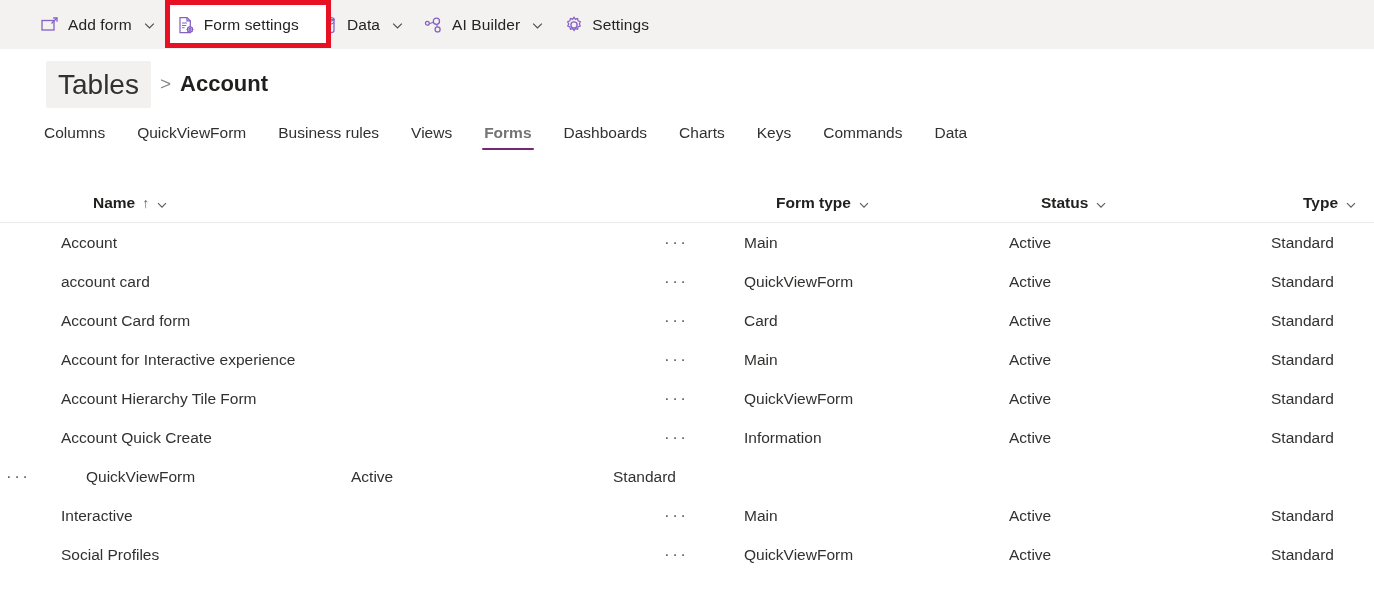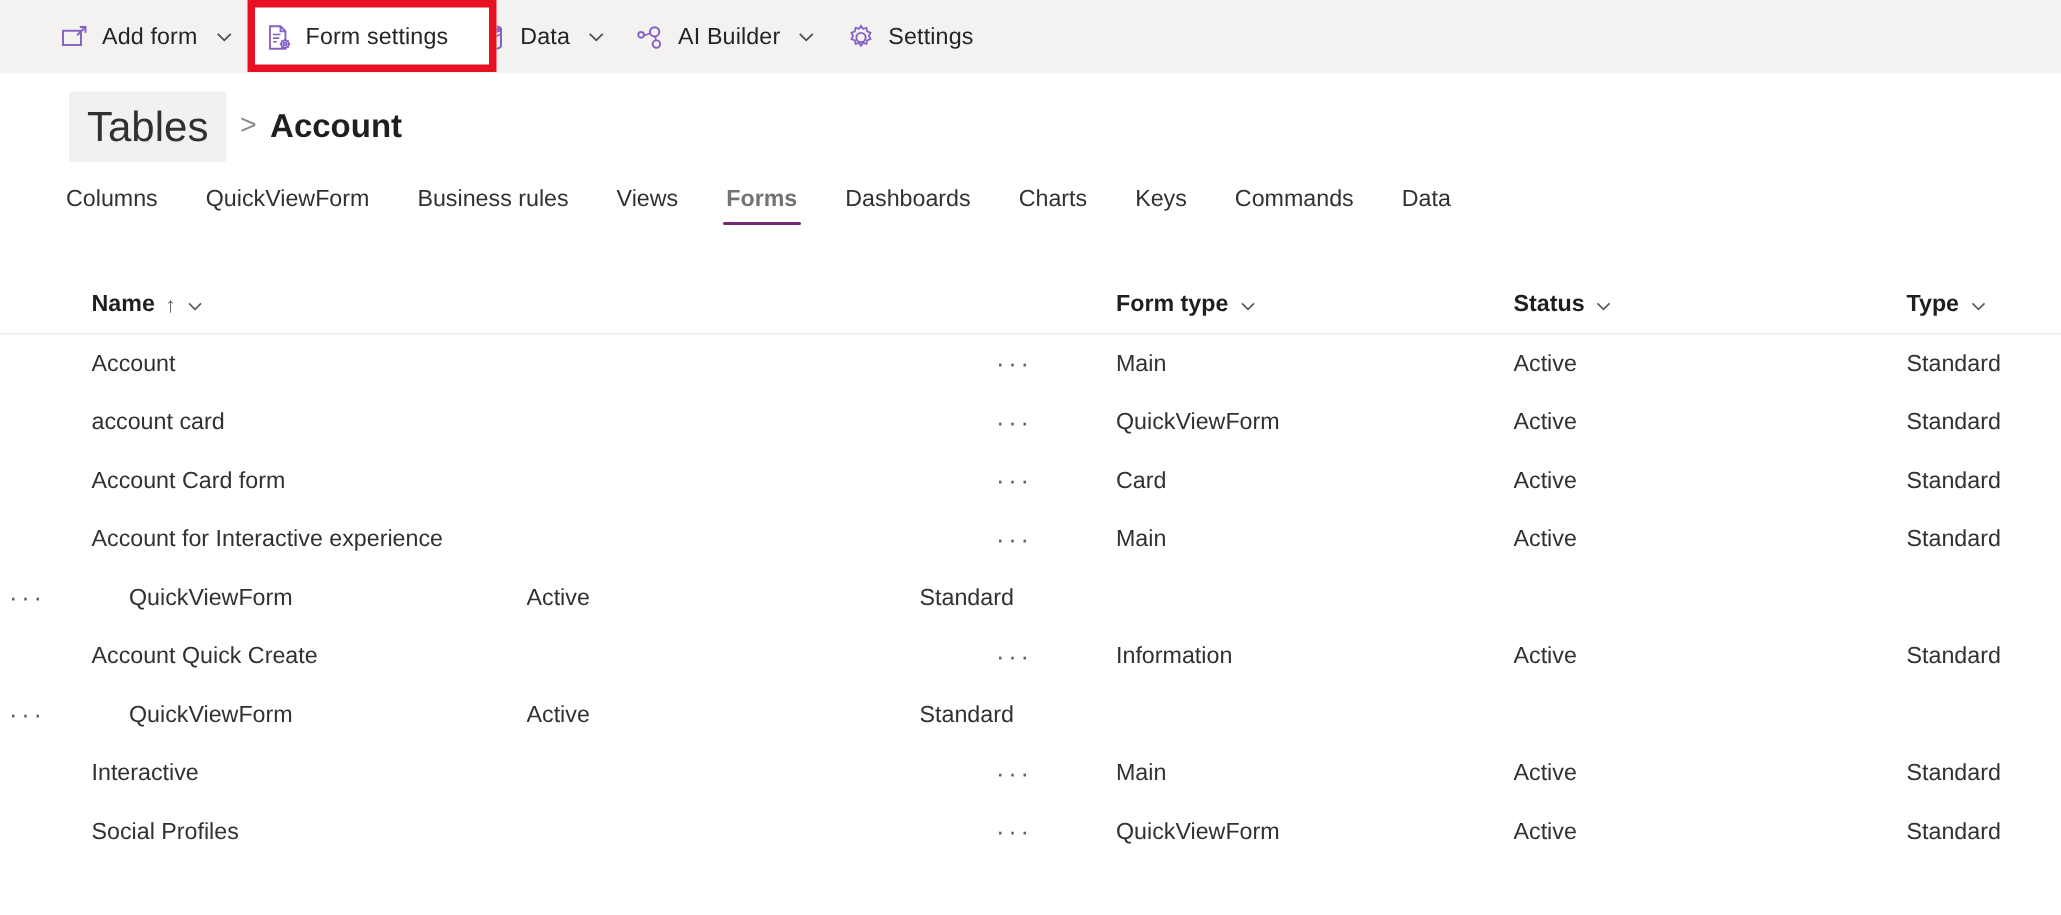--- a/index.html
+++ b/index.html
@@ -129,20 +129,21 @@
   }
   .grid-header .hcell {
     display: flex;
     align-items: center;
     gap: 7px;
     font-size: 15.5px;
     font-weight: 700;
     color: #201f1e;
     cursor: pointer;
     white-space: nowrap;
+    margin-left: 32px;
   }
   .hcell .sortarrow { font-size: 14px; font-weight: 400; color: #605e5c; }
   .hcell .chev { width: 12px; height: 12px; display: block; opacity: .8; }
 
   .row {
     display: flex;
     align-items: center;
     height: 39px;
     font-size: 15.5px;
     color: #323130;
@@ -348,20 +349,21 @@
       <div class="row">
         <div class="c-name cell-text">Account for Interactive experience</div>
         <div class="c-menu">
           <span class="ellipsis">···</span>
         </div>
         <div class="c-type cell-text">Main</div>
         <div class="c-status cell-text">Active</div>
         <div class="c-kind cell-text">Standard</div>
       </div>
       <div class="row">
+        <div class="c-name cell-text">Account Hierarchy Tile Form</div>
         <div class="c-menu">
           <span class="ellipsis">···</span>
         </div>
         <div class="c-type cell-text">QuickViewForm</div>
         <div class="c-status cell-text">Active</div>
         <div class="c-kind cell-text">Standard</div>
       </div>
       <div class="row">
         <div class="c-name cell-text">Account Quick Create</div>
         <div class="c-menu">

